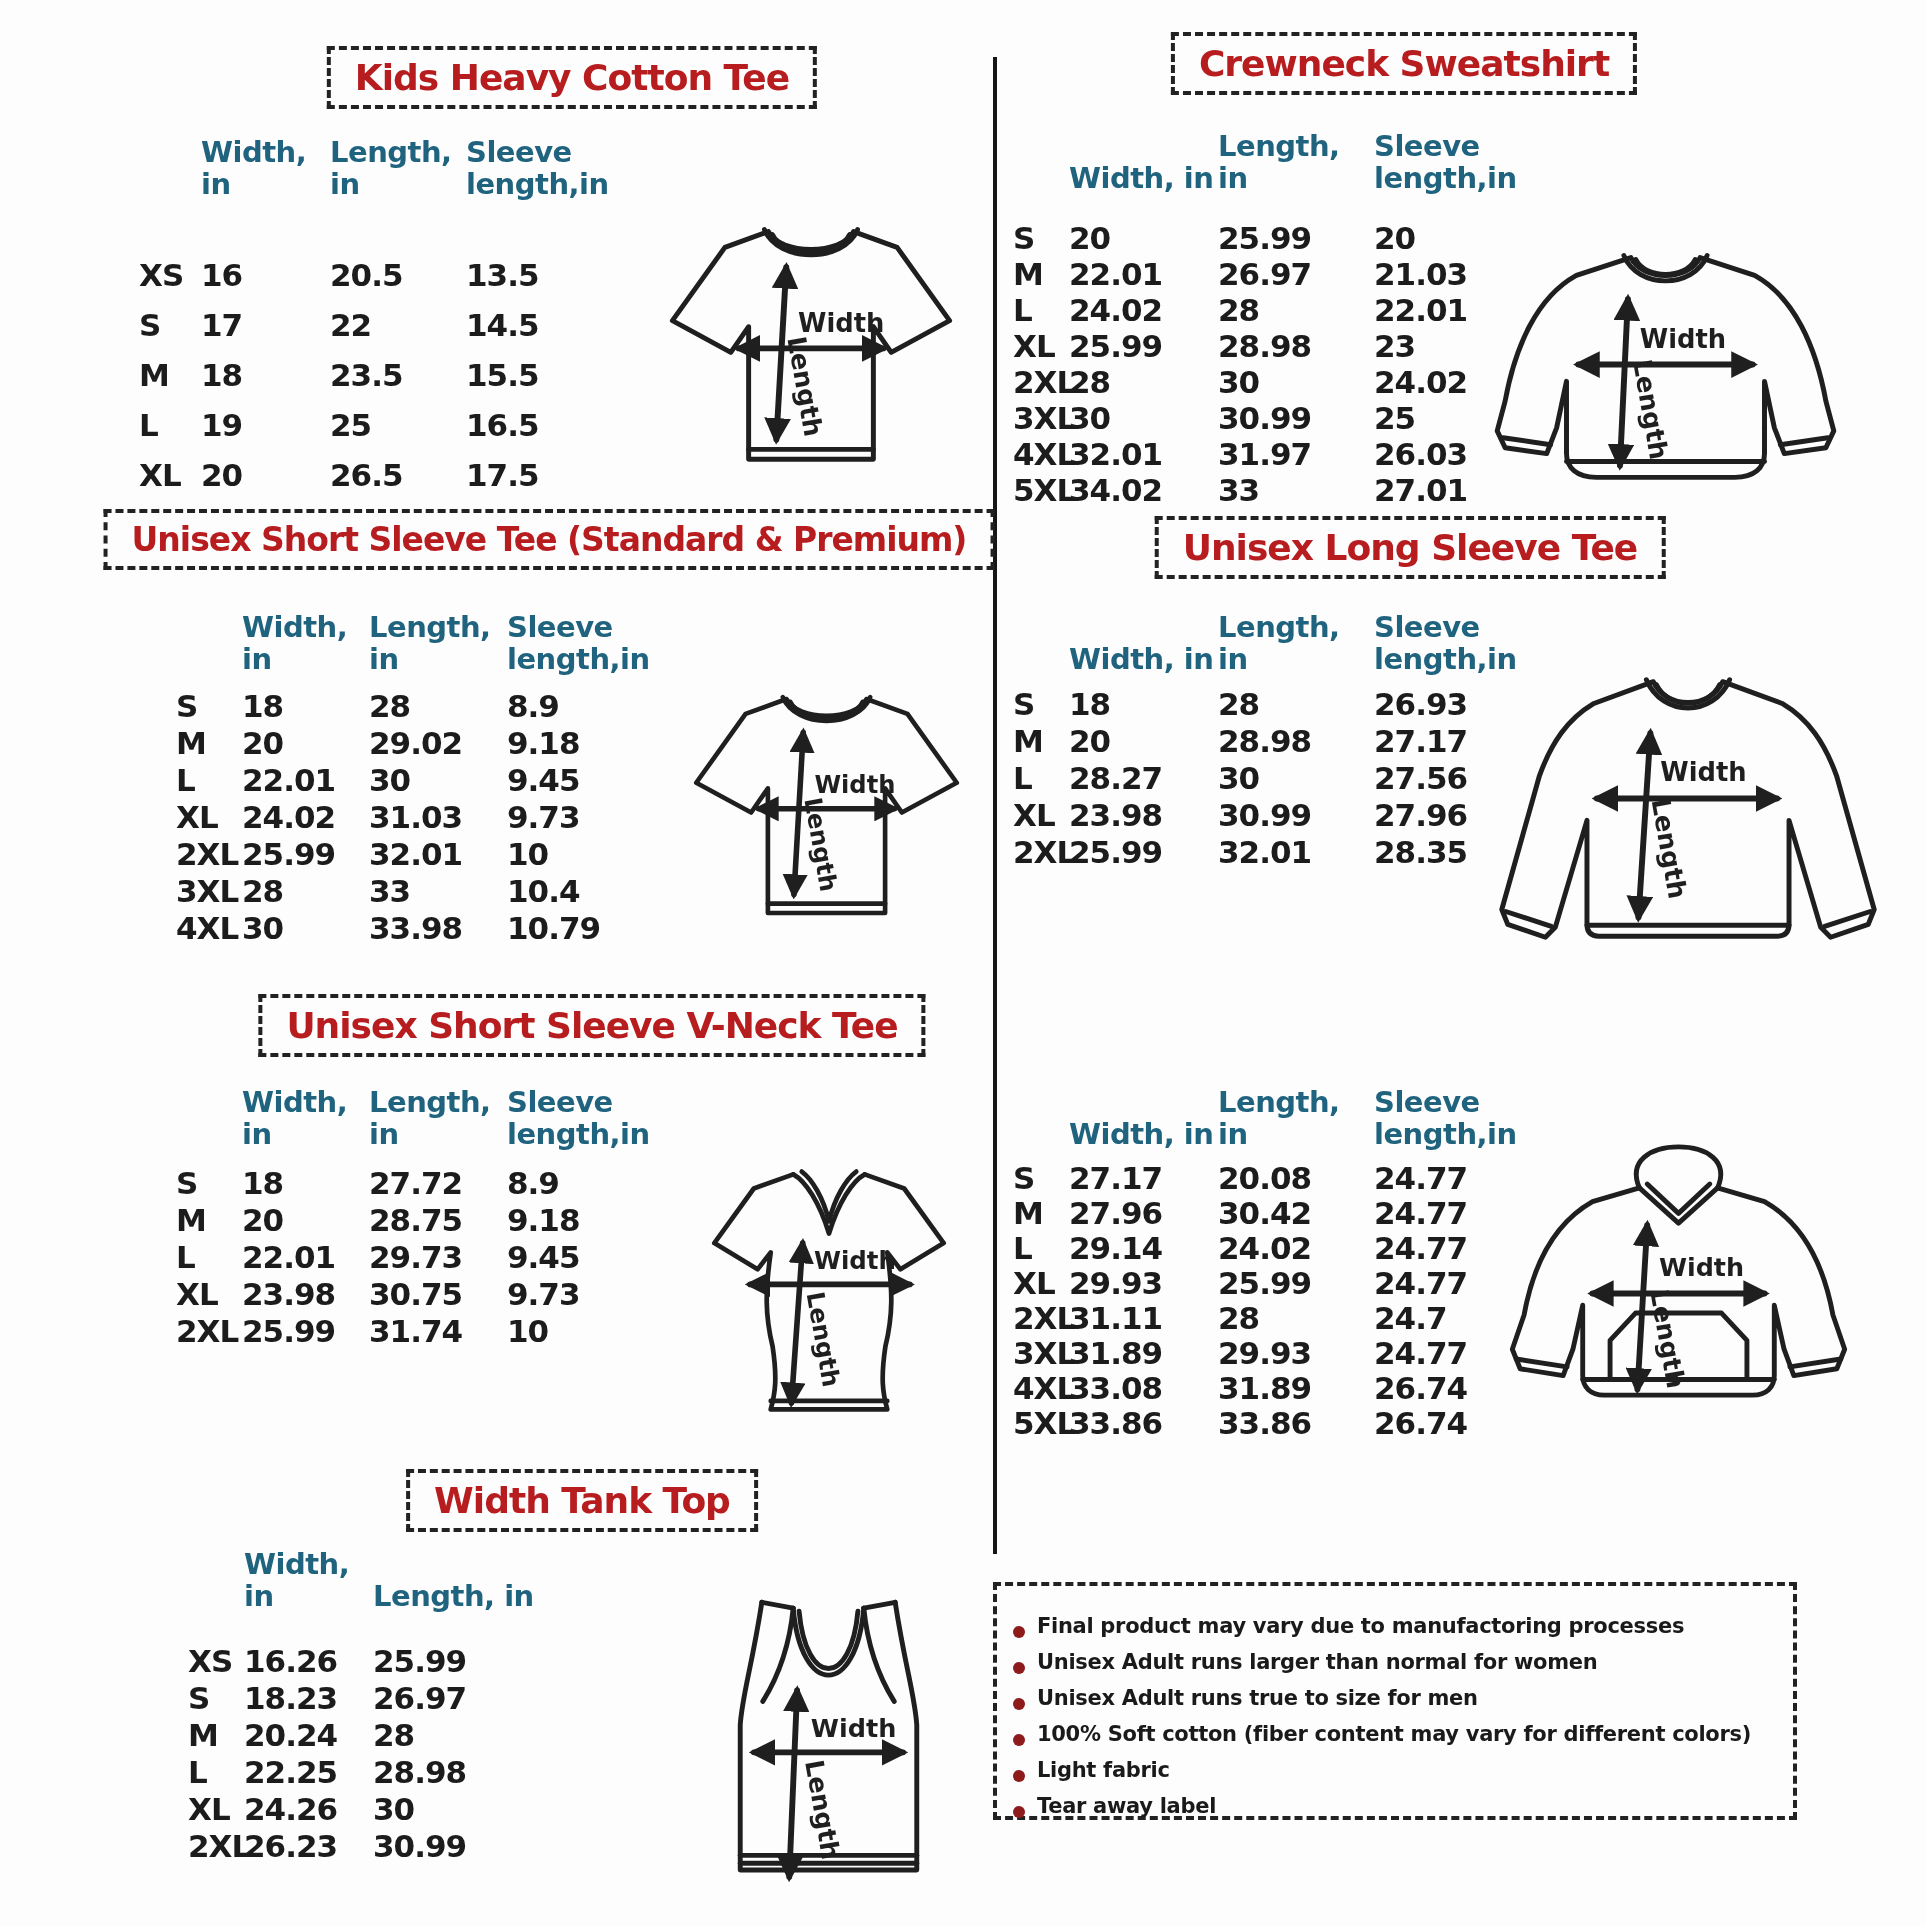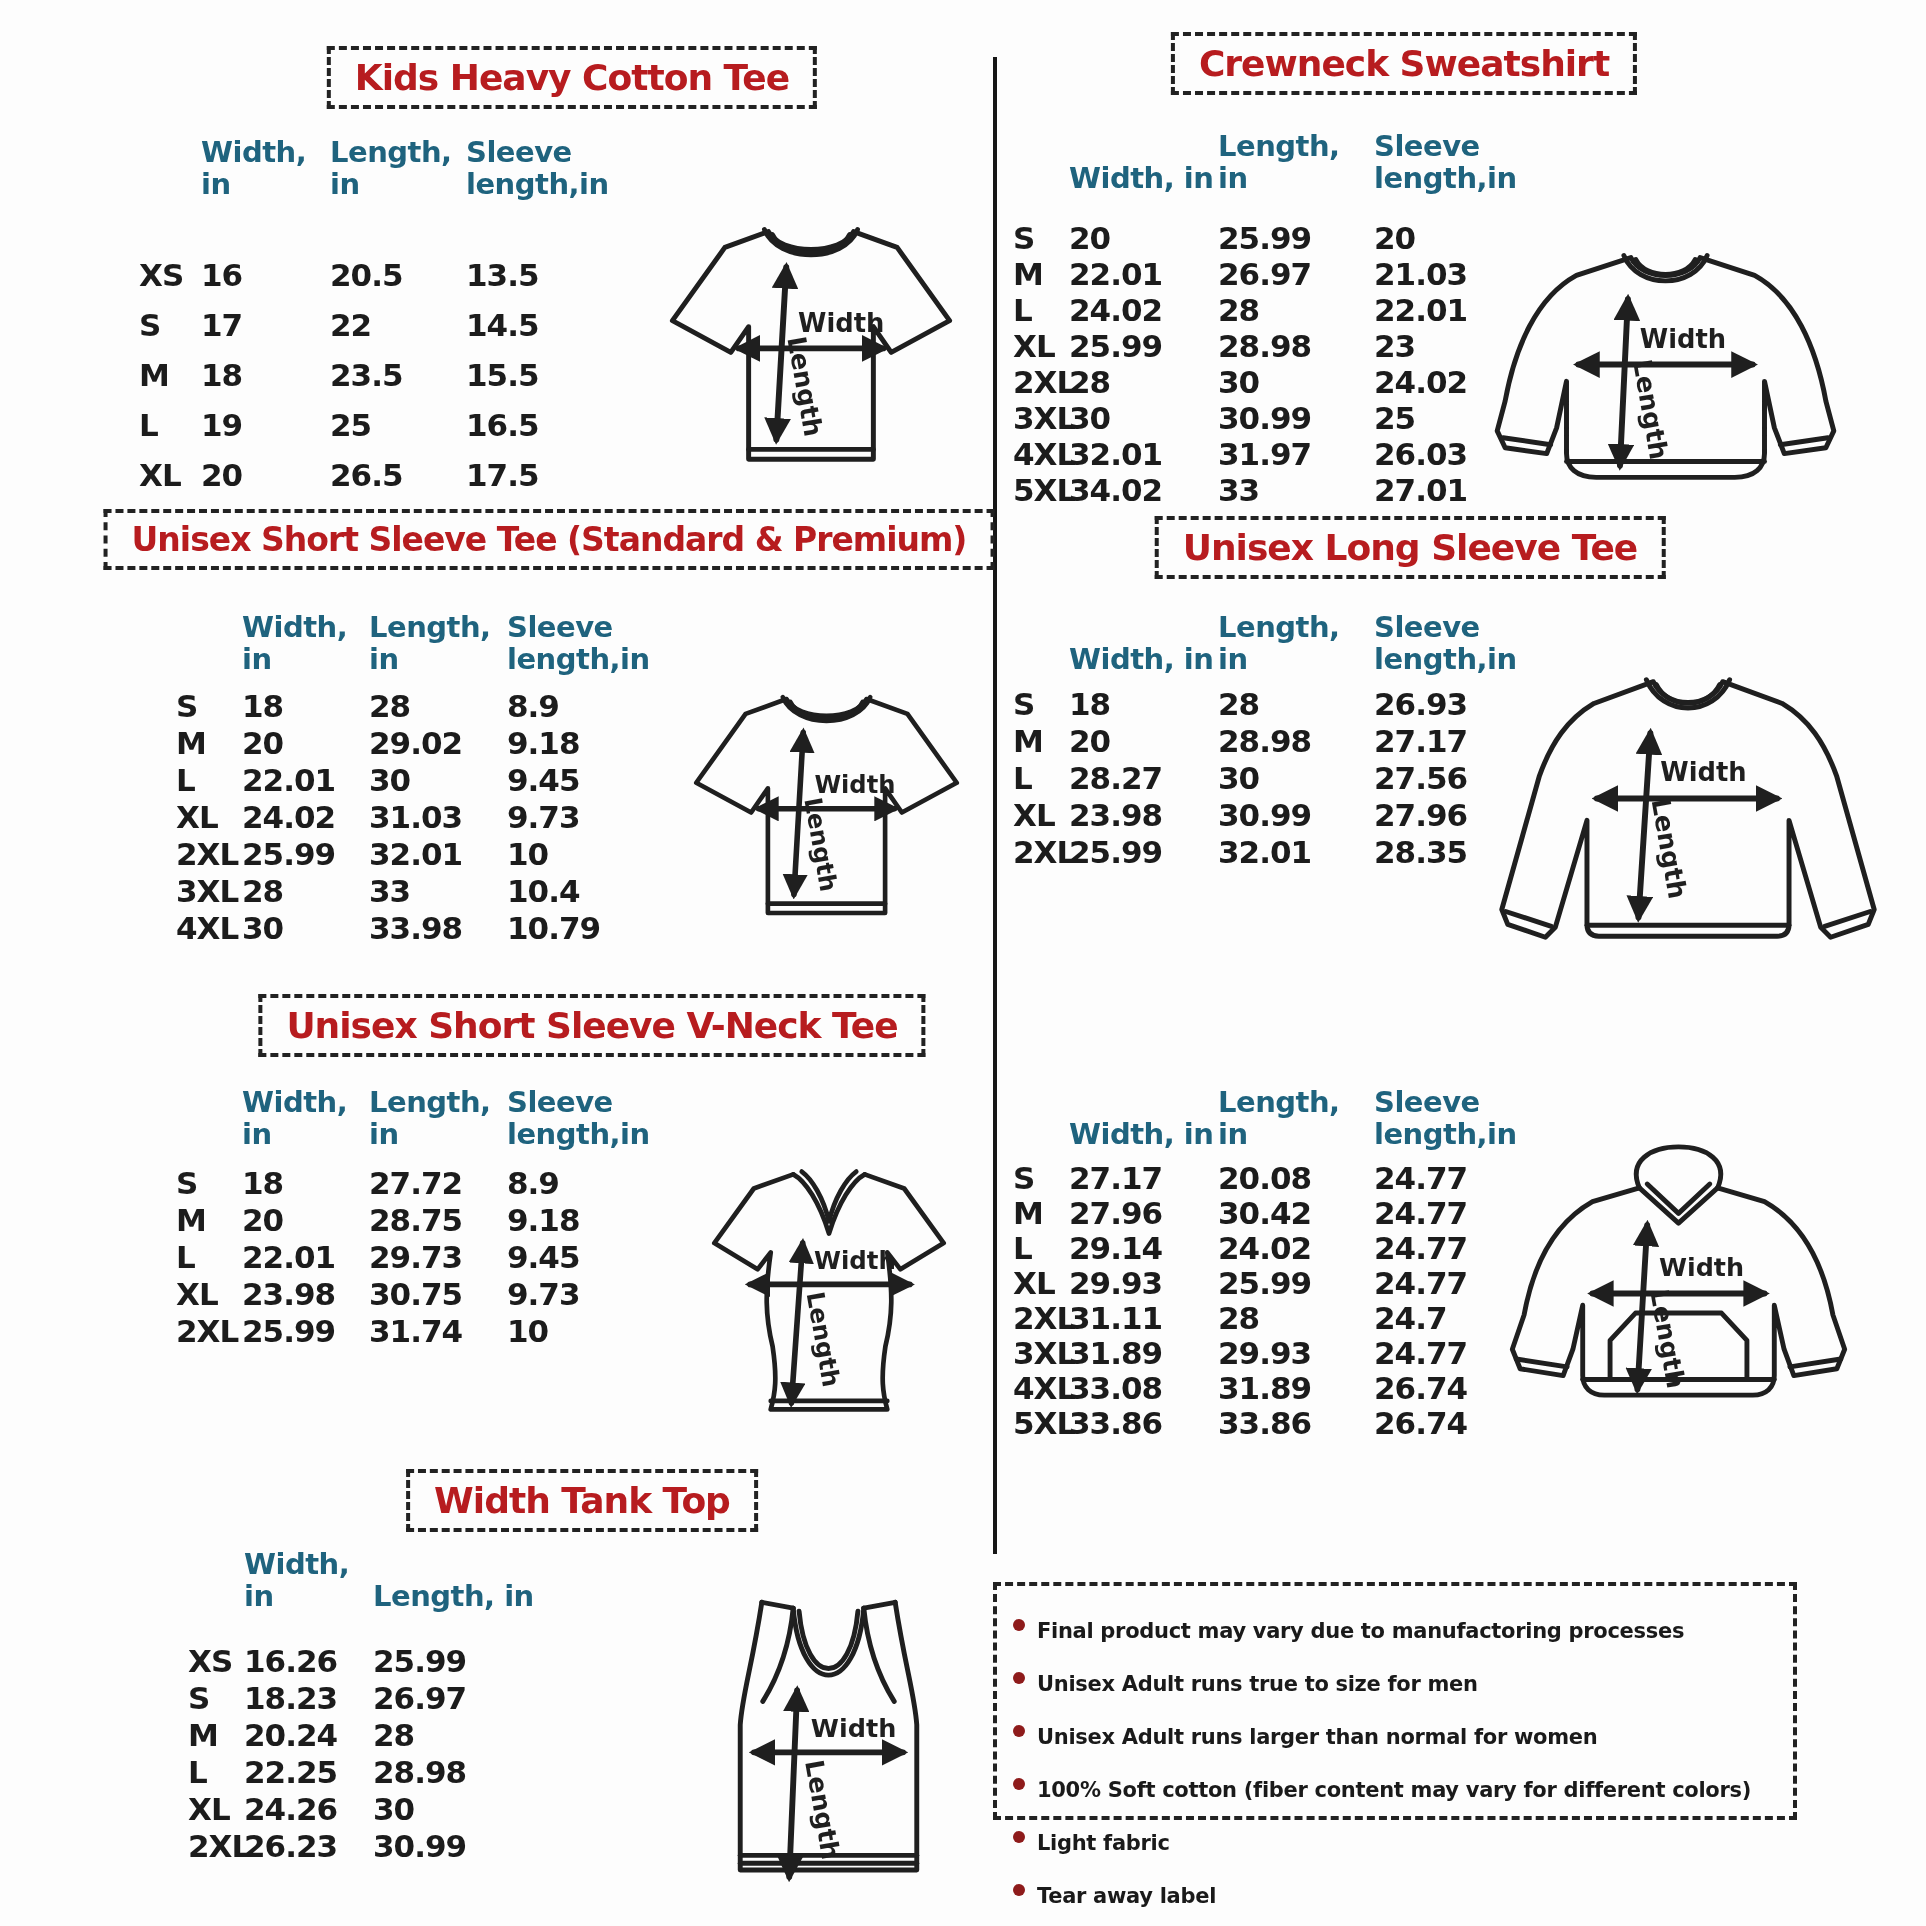--- a/index.html
+++ b/index.html
@@ -57,21 +57,21 @@
   .garment{position:absolute;}
   .garment .outline{fill:none; stroke:#1f1f1f; stroke-width:5; stroke-linecap:round; stroke-linejoin:round;}
   .garment .arr{stroke:#1f1f1f; stroke-width:6; stroke-linecap:round;}
   .garment text{font-family:"DejaVu Sans", sans-serif; font-weight:bold; font-size:26px; fill:#1f1f1f;}
 
   
   .notes-box{
     position:absolute; left:993px; top:1582px; width:804px; height:238px;
     border:4px dashed #222; padding:16px 14px 10px 16px;
   }
-  .note-line{display:flex; align-items:flex-start; height:36px; white-space:nowrap;margin-top:17px;}
+  .note-line{display:flex; align-items:flex-end; height:36px; white-space:nowrap;}
   .note-bullet{
     width:12px; height:12px; border-radius:50%; background:var(--bullet);
     margin-right:12px; flex:0 0 auto;
   }
   .note-text{font-size:21px; font-weight:bold; letter-spacing:-0.3px; color:#1a1a1a;}
 </style>
 </head>
 <body>
 
 <svg width="0" height="0" style="position:absolute" aria-hidden="true">
@@ -541,25 +541,25 @@
     </g>
   </svg>
 
   <div class="notes-box">
     <div class="note-line">
       <span class="note-bullet"></span>
       <span class="note-text">Final product may vary due to manufactoring processes</span>
     </div>
     <div class="note-line">
       <span class="note-bullet"></span>
-      <span class="note-text">Unisex Adult runs true to size for men</span>
+      <span class="note-text">Unisex Adult runs larger than normal for women</span>
     </div>
     <div class="note-line">
       <span class="note-bullet"></span>
-      <span class="note-text">Unisex Adult runs larger than normal for women</span>
+      <span class="note-text">Unisex Adult runs true to size for men</span>
     </div>
     <div class="note-line">
       <span class="note-bullet"></span>
       <span class="note-text">100% Soft cotton (fiber content may vary for different colors)</span>
     </div>
     <div class="note-line">
       <span class="note-bullet"></span>
       <span class="note-text">Light fabric</span>
     </div>
     <div class="note-line">

